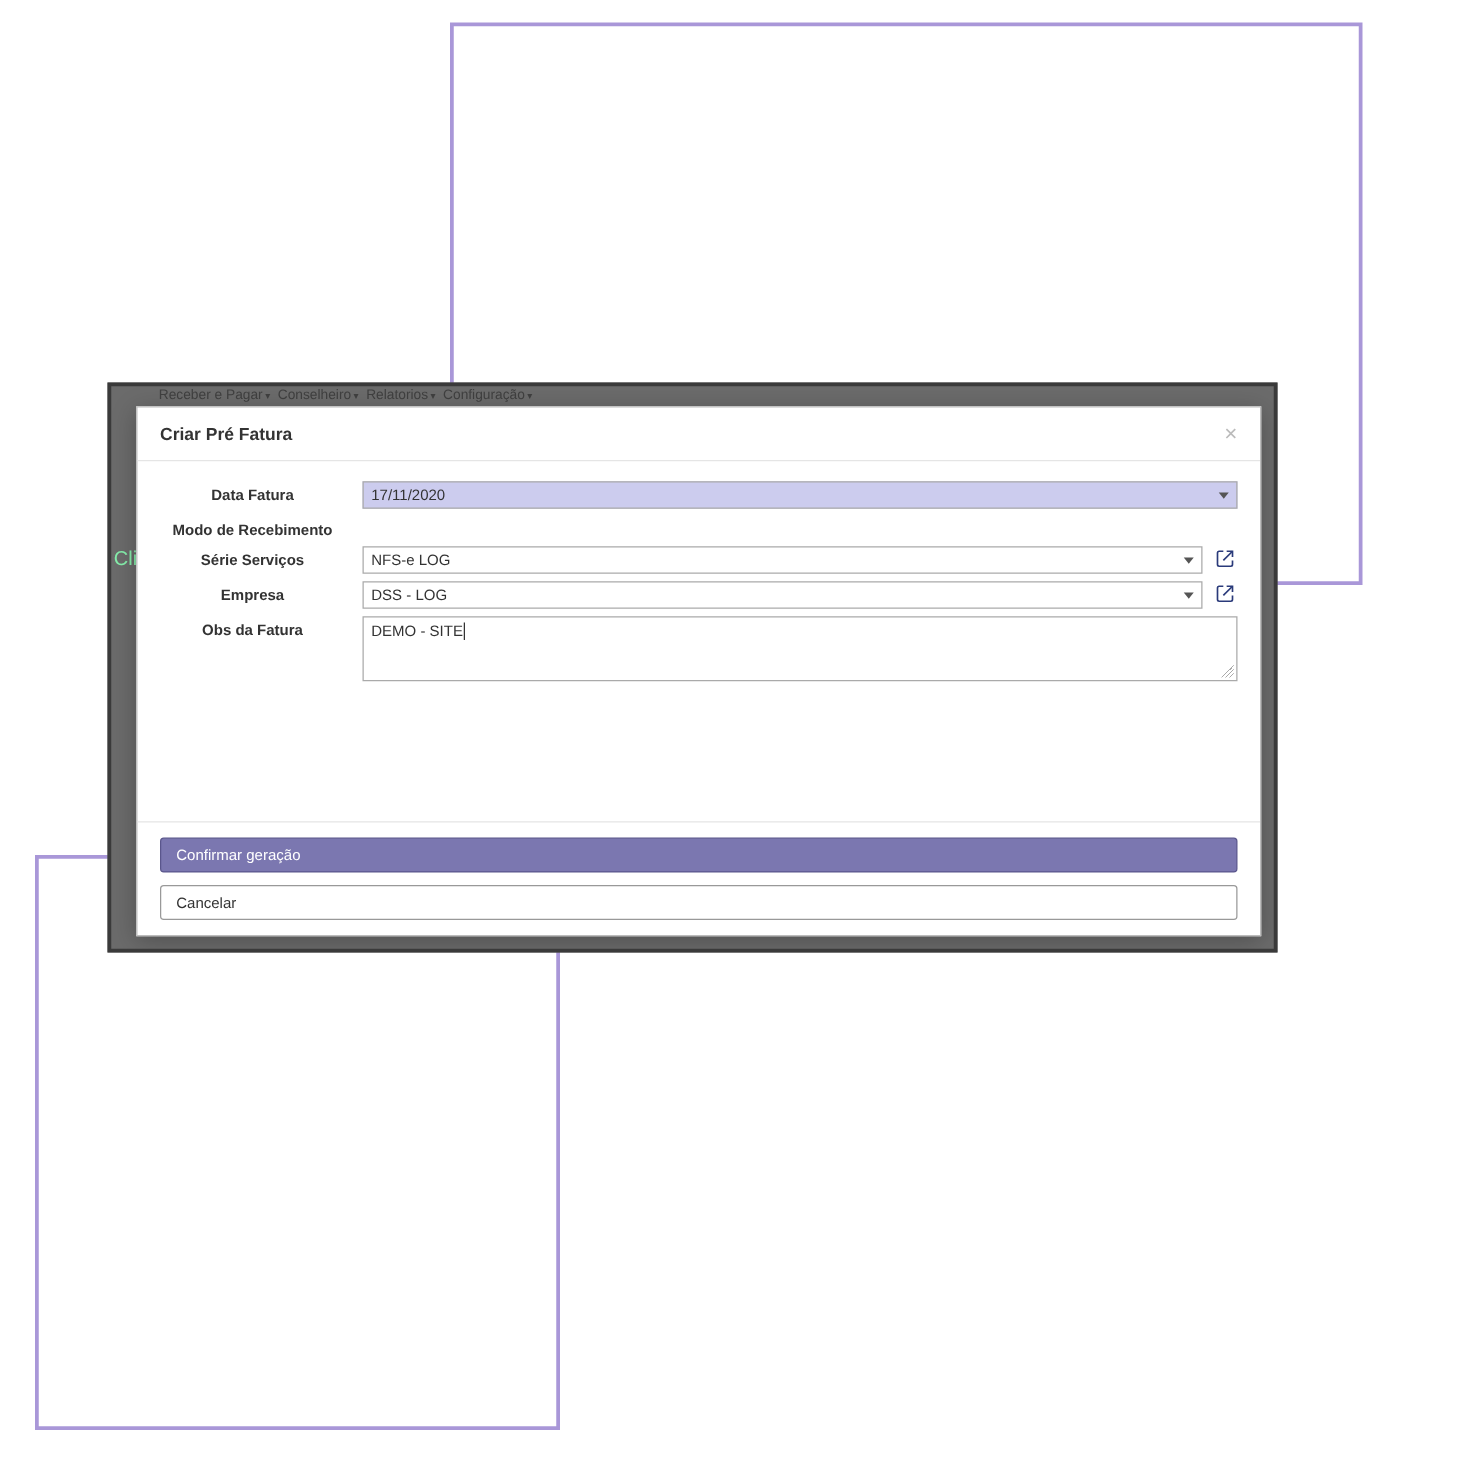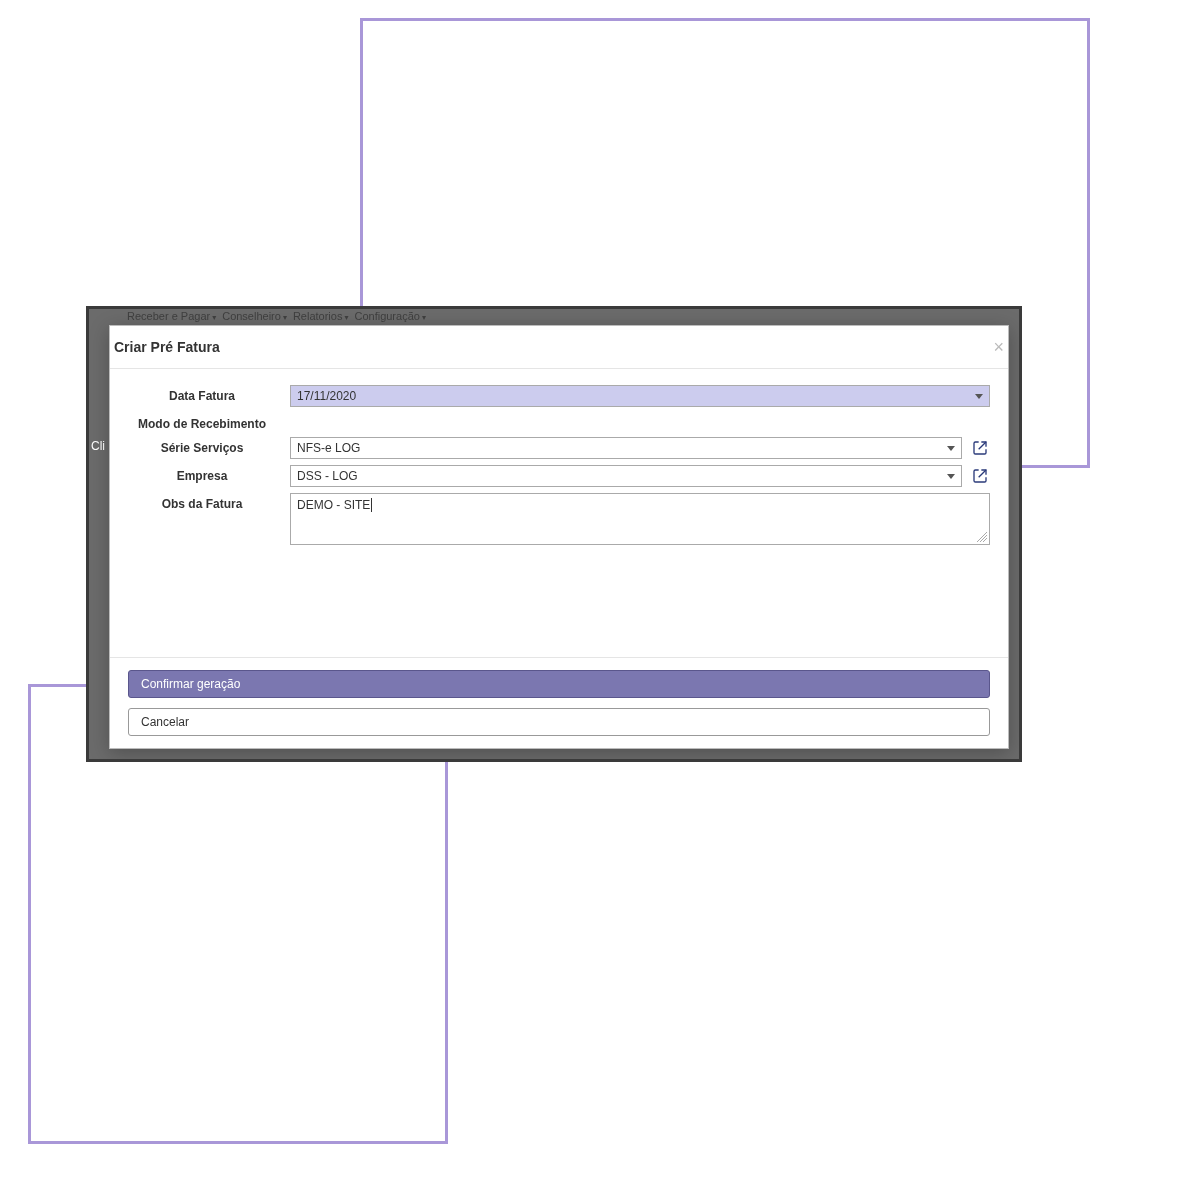--- a/index.html
+++ b/index.html
@@ -75,40 +75,40 @@
     content: "▾";
     margin: 0 4px 0 2px;
     font-size: 8px;
   }
 
   
   .bg-text {
     position: absolute;
     left: 2px;
     top: 130px;
-    font-size: 12px;
-    color: #ffffff;
+    font-size: 16px;
+    color: #86efac;
   }
 
   
   .modal {
     position: absolute;
     top: 16px;
     left: 20px;
     right: 10px;
     bottom: 10px;
     background: #ffffff;
     border: 1px solid #bcbcbc;
     box-shadow: 0 4px 18px rgba(0,0,0,0.25);
     display: flex;
     flex-direction: column;
   }
 
   .modal-header {
-    padding: 12px 4px;
+    padding: 12px 18px;
     border-bottom: 1px solid #e5e5e5;
     display: flex;
     align-items: center;
     justify-content: space-between;
   }
   .modal-title {
     font-weight: bold;
     font-size: 14px;
     color: #333;
   }
@@ -136,21 +136,21 @@
     font-size: 12px;
     font-weight: bold;
     color: #333;
     padding-top: 4px;
     line-height: 1.2;
     text-align: center;
   }
   .form-control-wrap {
     flex: 1;
     display: flex;
-    align-items: center;
+    align-items: flex-start;
     gap: 8px;
     padding-left: 14px;
   }
   .select-like, .input-like, .textarea-like {
     flex: 1;
     border: 1px solid #aaa;
     background: #fff;
     height: 22px;
     padding: 0 22px 0 6px;
     font-size: 12px;

